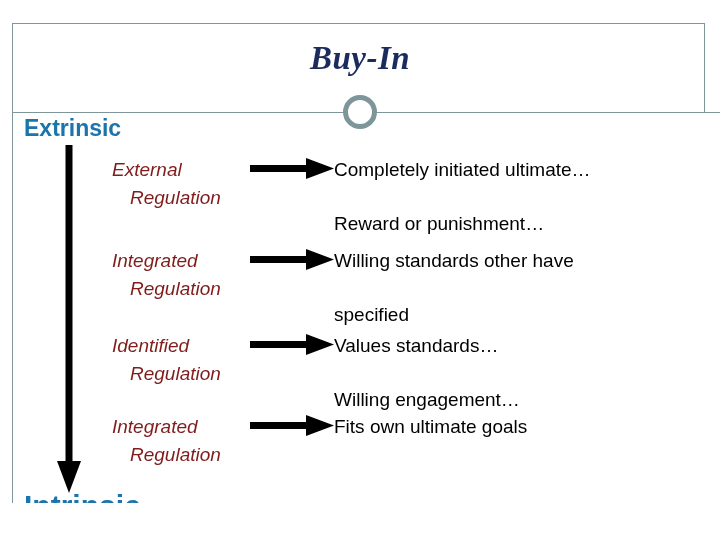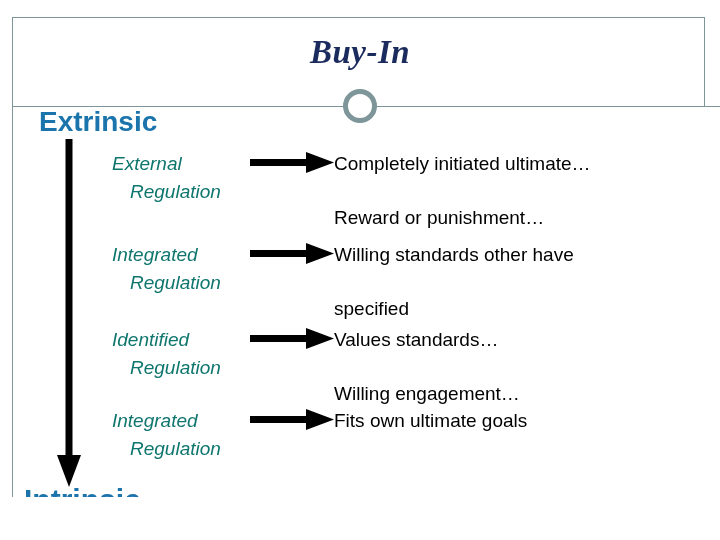--- a/index.html
+++ b/index.html
@@ -11,21 +11,21 @@
     width: 720px;
     height: 540px;
     font-family: "Liberation Sans", sans-serif;
     overflow: hidden;
     position: relative;
   }
 
   #slide {
     position: absolute;
     left: 0;
-    top: 7px;
+    top: 13px;
     width: 720px;
     height: 490px;
     background: #ffffff;
     overflow: hidden;
   }
 
   
   .frame-box {
     position: absolute;
     left: 12px;
@@ -86,25 +86,24 @@
     line-height: 38px;
     color: #1b2b5e;
     letter-spacing: 0.5px;
   }
 
   
   .heading-extrinsic {
     position: absolute;
     left: 24px;
     top: 98px;
-    font-size: 28px;
+    font-size: 23px;
     line-height: 34px;
     font-weight: bold;
     color: #1b74ab;
-    margin-left: 15px;
   }
   .heading-intrinsic {
     position: absolute;
     left: 24px;
     top: 476px;
     font-size: 30px;
     line-height: 34px;
     font-weight: bold;
     color: #1b74ab;
   }
@@ -124,21 +123,21 @@
     left: 0;
     width: 720px;
   }
   .row-left {
     position: absolute;
     left: 112px;
     width: 140px;
     font-style: italic;
     font-size: 19px;
     line-height: 28px;
-    color: #0f766e;
+    color: #7f1d1d;
   }
   .row-left .line2 {
     display: block;
     padding-left: 18px;
   }
   .row-arrow {
     position: absolute;
     left: 250px;
     width: 84px;
     height: 26px;

